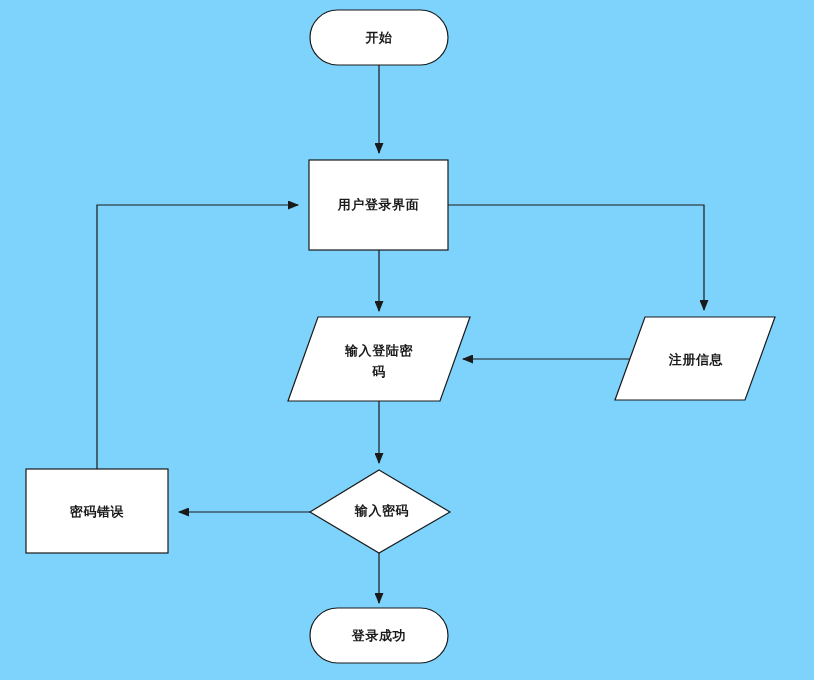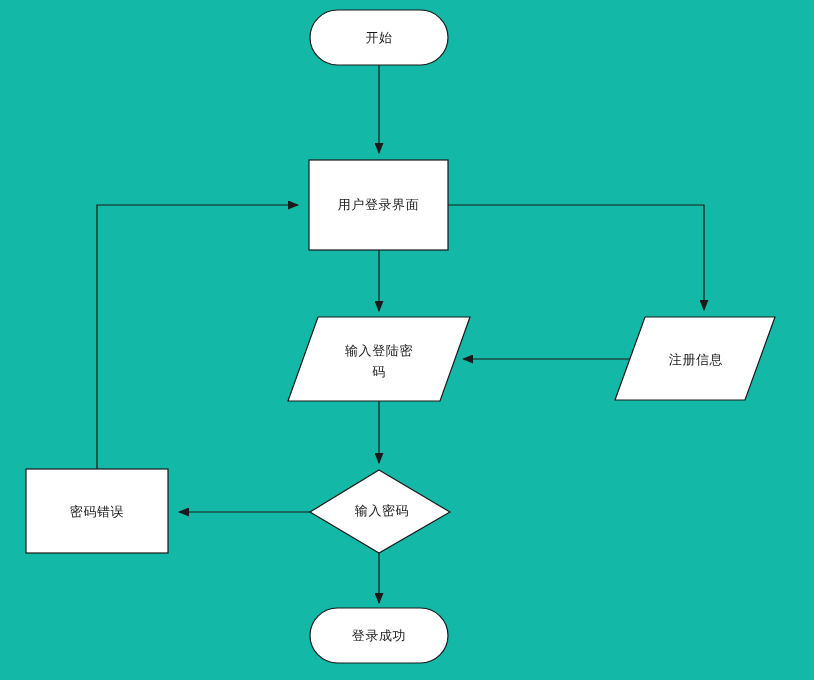--- a/index.html
+++ b/index.html
@@ -7,22 +7,23 @@
     padding: 0;
     background: #ffffff;
   }
   body {
     font-family: "DejaVu Sans", "Liberation Sans", sans-serif;
   }
   #canvas {
     position: relative;
     width: 814px;
     height: 680px;
-    background: #14b8a6;
+    background: #7dd3fc;
     overflow: hidden;
+    font-weight: bold;
   }
   #flow-svg {
     position: absolute;
     left: 0;
     top: 0;
     width: 814px;
     height: 680px;
   }
   .shape-outline {
     fill: #ffffff;

